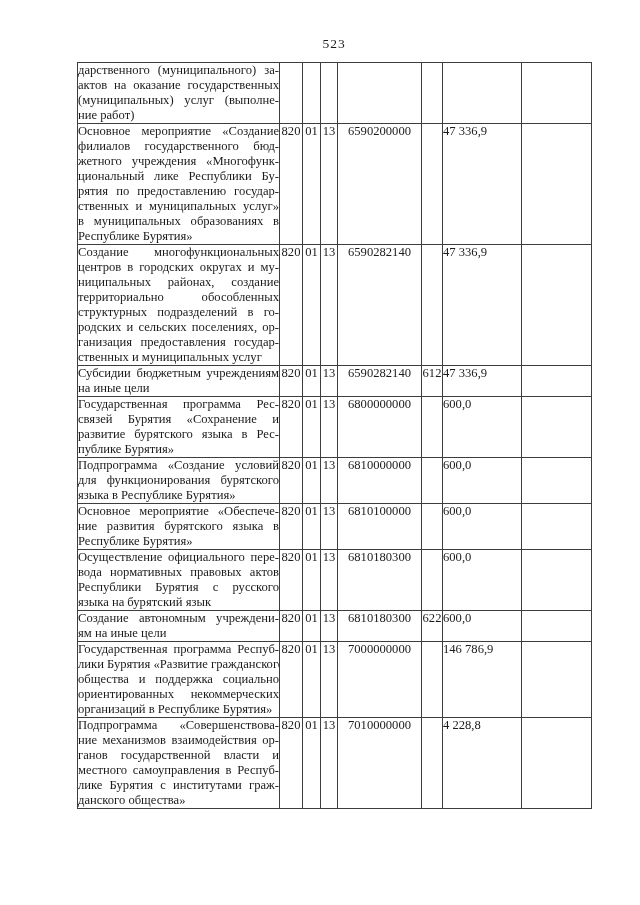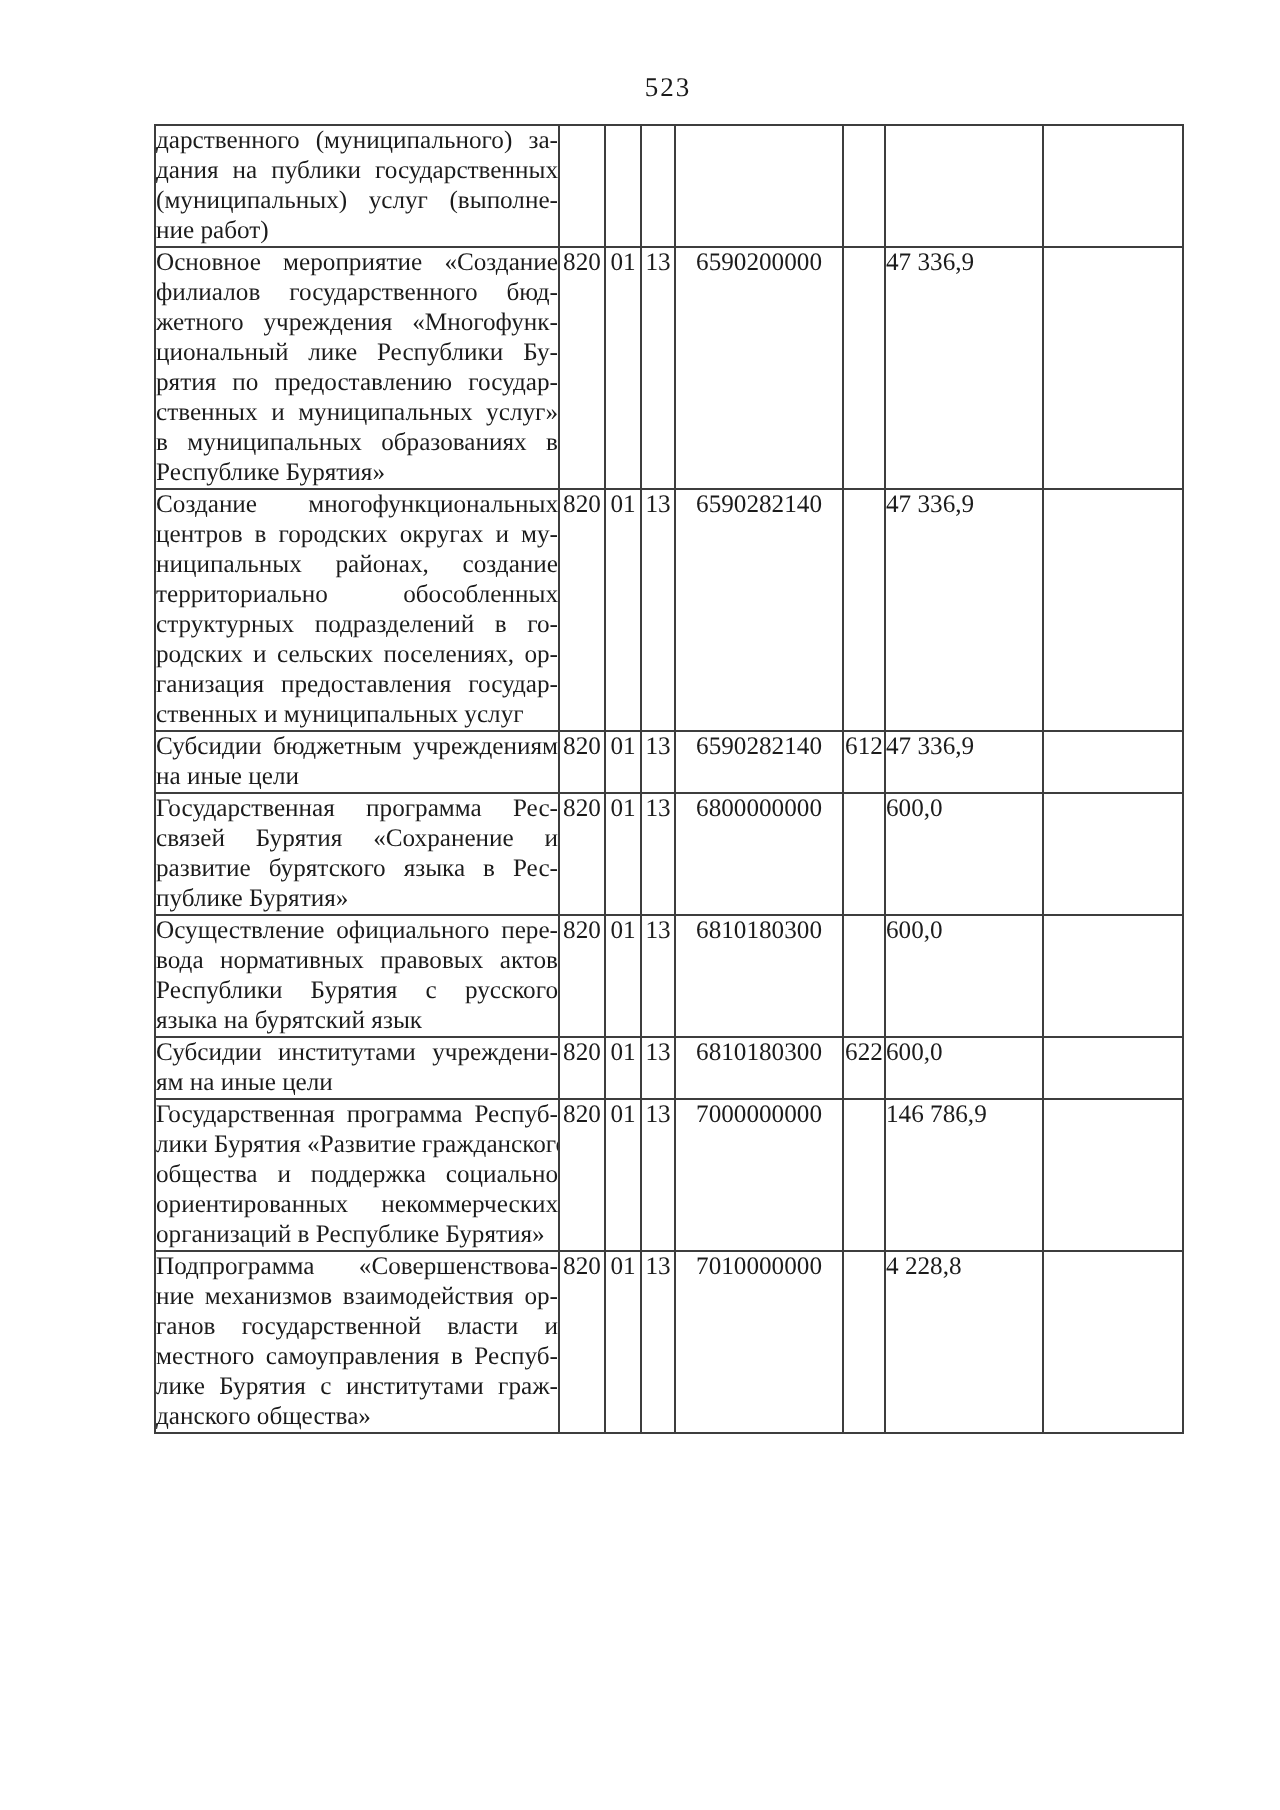--- a/index.html
+++ b/index.html
@@ -67,21 +67,21 @@
     <col style="width:17px">
     <col style="width:84px">
     <col style="width:21px">
     <col style="width:79px">
     <col style="width:70px">
   </colgroup>
   <tbody id="table-body">
       <tr>
         <td class="name">
           <div class="tl">дарственного (муниципального) за-</div>
-          <div class="tl">дания на публики государственных</div>
+          <div class="tl">актов на оказание государственных</div>
           <div class="tl">(муниципальных) услуг (выполне-</div>
           <div class="tl last">ние работ)</div>
         </td>
         <td class="num"></td>
         <td class="num"></td>
         <td class="num"></td>
         <td class="num"></td>
         <td class="num"></td>
         <td class="amount"></td>
         <td class="num"></td>
@@ -147,36 +147,64 @@
         <td class="num">820</td>
         <td class="num">01</td>
         <td class="num">13</td>
         <td class="num">6800000000</td>
         <td class="num"></td>
         <td class="amount">600,0</td>
         <td class="num"></td>
       </tr>
       <tr>
         <td class="name">
+          <div class="tl">Подпрограмма «Создание условий</div>
+          <div class="tl">для функционирования бурятского</div>
+          <div class="tl last">языка в Республике Бурятия»</div>
+        </td>
+        <td class="num">820</td>
+        <td class="num">01</td>
+        <td class="num">13</td>
+        <td class="num">6810000000</td>
+        <td class="num"></td>
+        <td class="amount">600,0</td>
+        <td class="num"></td>
+      </tr>
+      <tr>
+        <td class="name">
+          <div class="tl">Основное мероприятие «Обеспече-</div>
+          <div class="tl">ние развития бурятского языка в</div>
+          <div class="tl last">Республике Бурятия»</div>
+        </td>
+        <td class="num">820</td>
+        <td class="num">01</td>
+        <td class="num">13</td>
+        <td class="num">6810100000</td>
+        <td class="num"></td>
+        <td class="amount">600,0</td>
+        <td class="num"></td>
+      </tr>
+      <tr>
+        <td class="name">
           <div class="tl">Осуществление официального пере-</div>
           <div class="tl">вода нормативных правовых актов</div>
           <div class="tl">Республики Бурятия с русского</div>
           <div class="tl last">языка на бурятский язык</div>
         </td>
         <td class="num">820</td>
         <td class="num">01</td>
         <td class="num">13</td>
         <td class="num">6810180300</td>
         <td class="num"></td>
         <td class="amount">600,0</td>
         <td class="num"></td>
       </tr>
       <tr>
         <td class="name">
-          <div class="tl">Субсидии институтами учреждени-</div>
+          <div class="tl">Создание автономным учреждени-</div>
           <div class="tl last">ям на иные цели</div>
         </td>
         <td class="num">820</td>
         <td class="num">01</td>
         <td class="num">13</td>
         <td class="num">6810180300</td>
         <td class="num">622</td>
         <td class="amount">600,0</td>
         <td class="num"></td>
       </tr>

